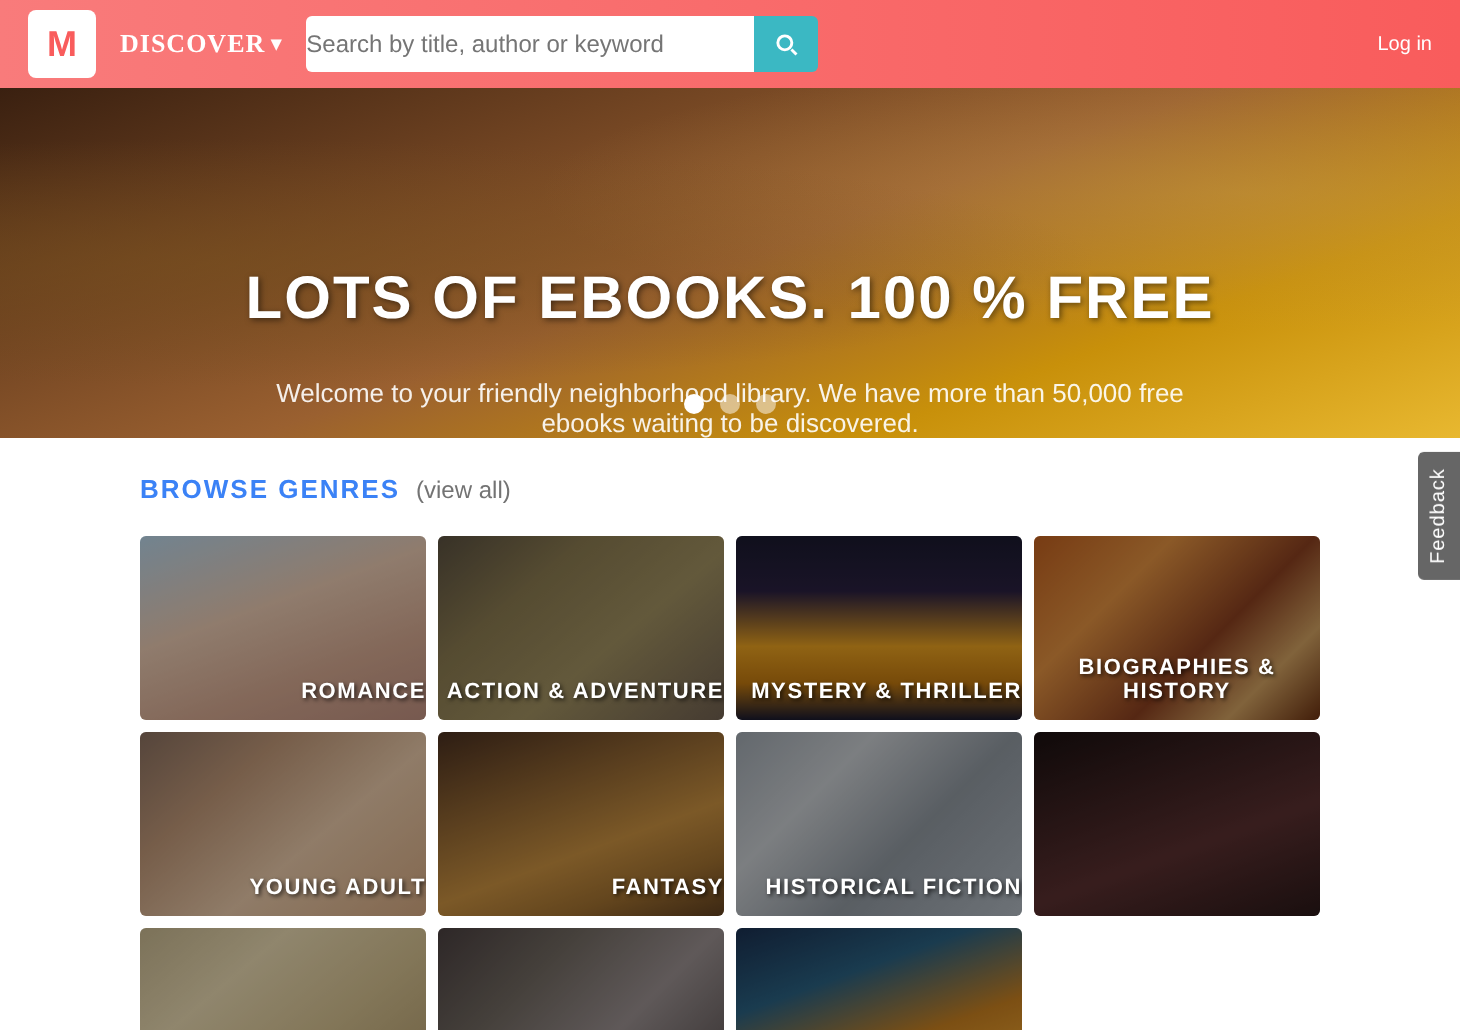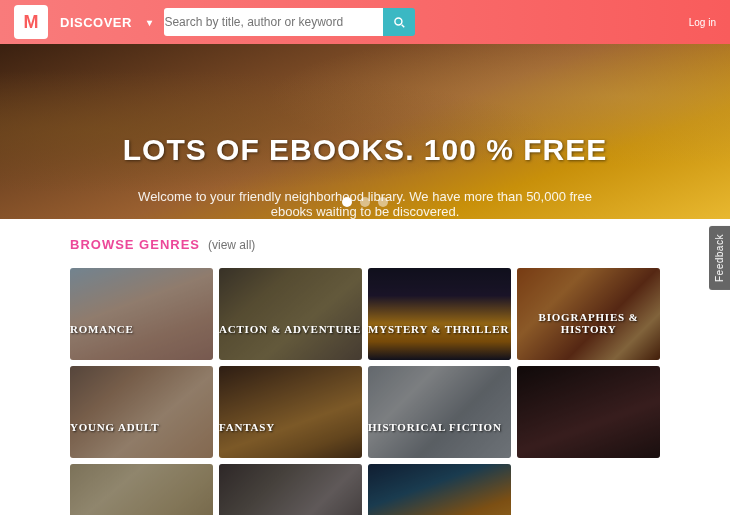--- a/index.html
+++ b/index.html
@@ -27,22 +27,23 @@
       color: #f95c5c;
       flex-shrink: 0;
     }
     .discover-nav {
       color: white;
       font-size: 13px;
       font-weight: 600;
       letter-spacing: 0.5px;
       display: flex;
       align-items: center;
-      gap: 15px;
-      cursor: pointer;
+      gap: 3px;
+      cursor: pointer;
+      font-family: Liberation Serif, serif;
     }
     .discover-nav .caret { font-size: 10px; }
     .search-bar {
       flex: 1;
       max-width: 280px;
       display: flex;
       border: none;
       border-radius: 3px;
       overflow: hidden;
       height: 28px;
@@ -135,21 +136,21 @@
     }
     .browse-header {
       display: flex;
       align-items: baseline;
       gap: 8px;
       margin-bottom: 16px;
     }
     .browse-title {
       font-size: 13px;
       font-weight: bold;
-      color: #ec4899;
+      color: #3b82f6;
       letter-spacing: 1px;
       text-transform: uppercase;
     }
     .view-all {
       font-size: 12px;
       color: #737373;
       cursor: pointer;
       text-decoration: none;
     }
     .genre-grid {
@@ -169,23 +170,22 @@
       inset: 0;
       background-size: cover;
       background-position: center;
     }
     .genre-overlay {
       position: absolute;
       inset: 0;
       background: rgba(0,0,0,0.38);
       display: flex;
       align-items: flex-end;
-      justify-content: flex-start;
-      padding-bottom: 25px;
-      font-family: Liberation Serif, serif;
+      justify-content: flex-end;
+      padding-bottom: 8px;
     }
     .genre-label {
       color: white;
       font-size: 11px;
       font-weight: bold;
       text-align: center;
       letter-spacing: 0.8px;
       text-shadow: 1px 1px 2px rgba(0,0,0,0.7);
       text-transform: uppercase;
     }

